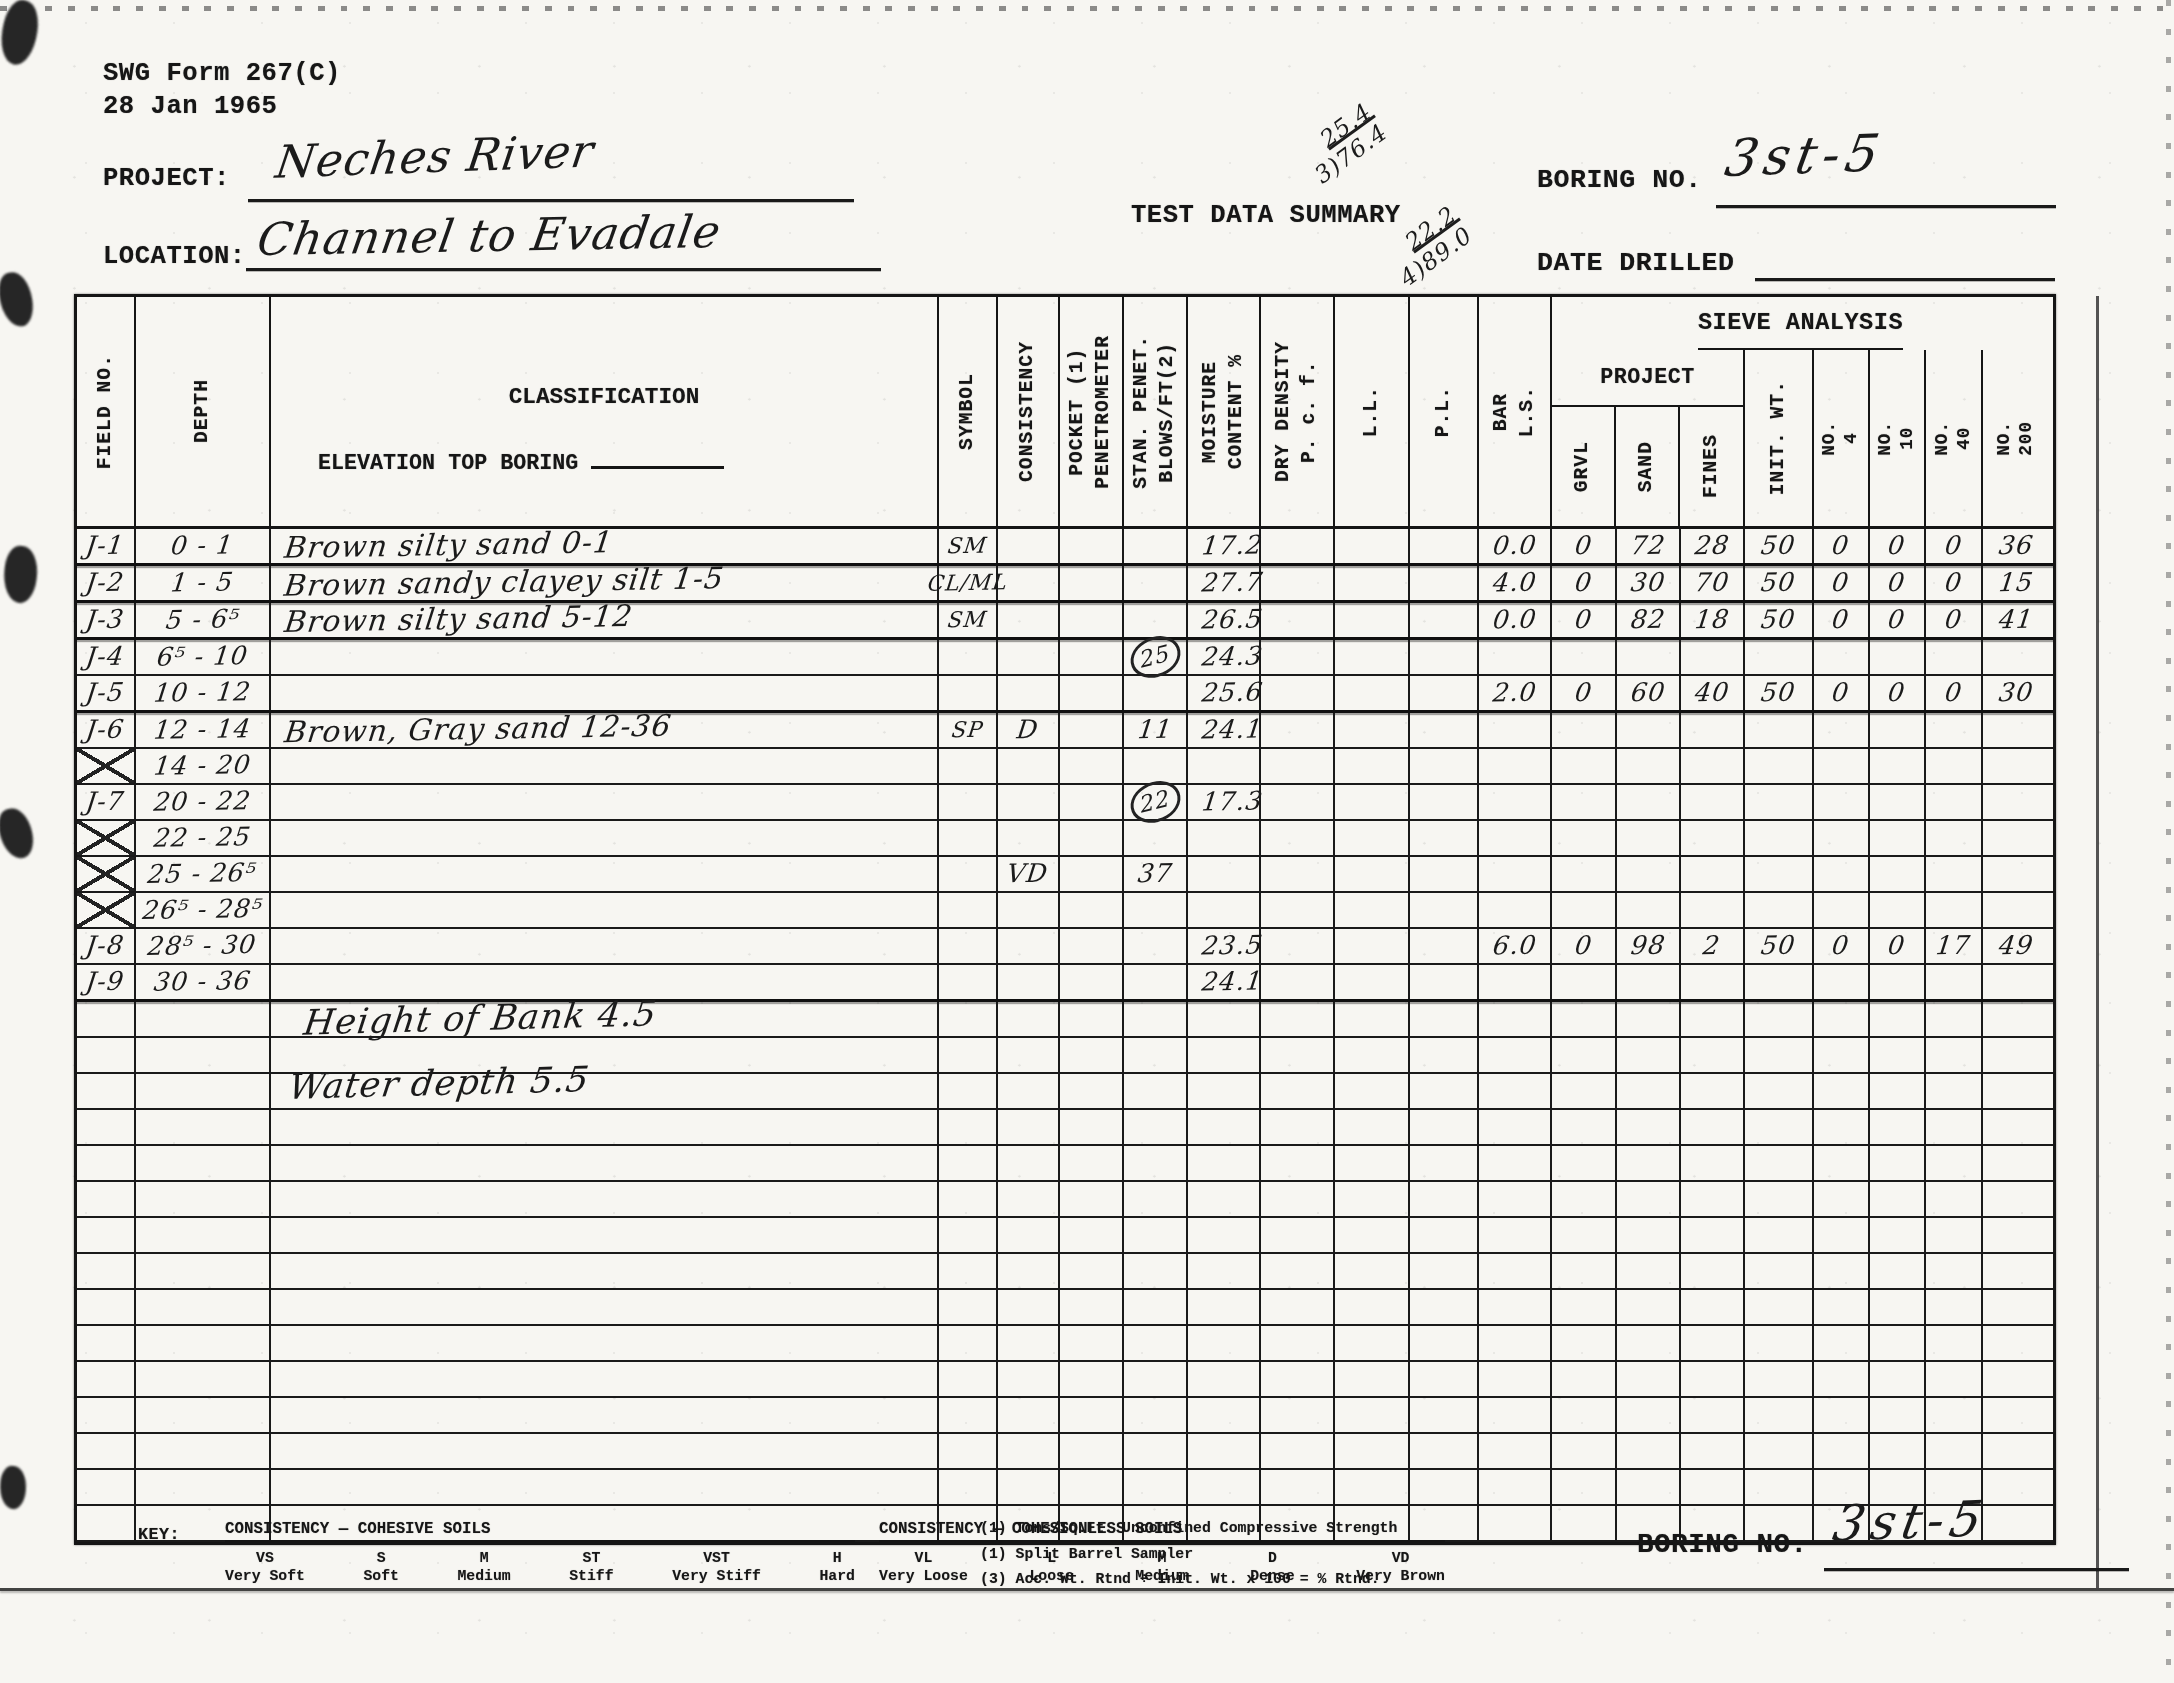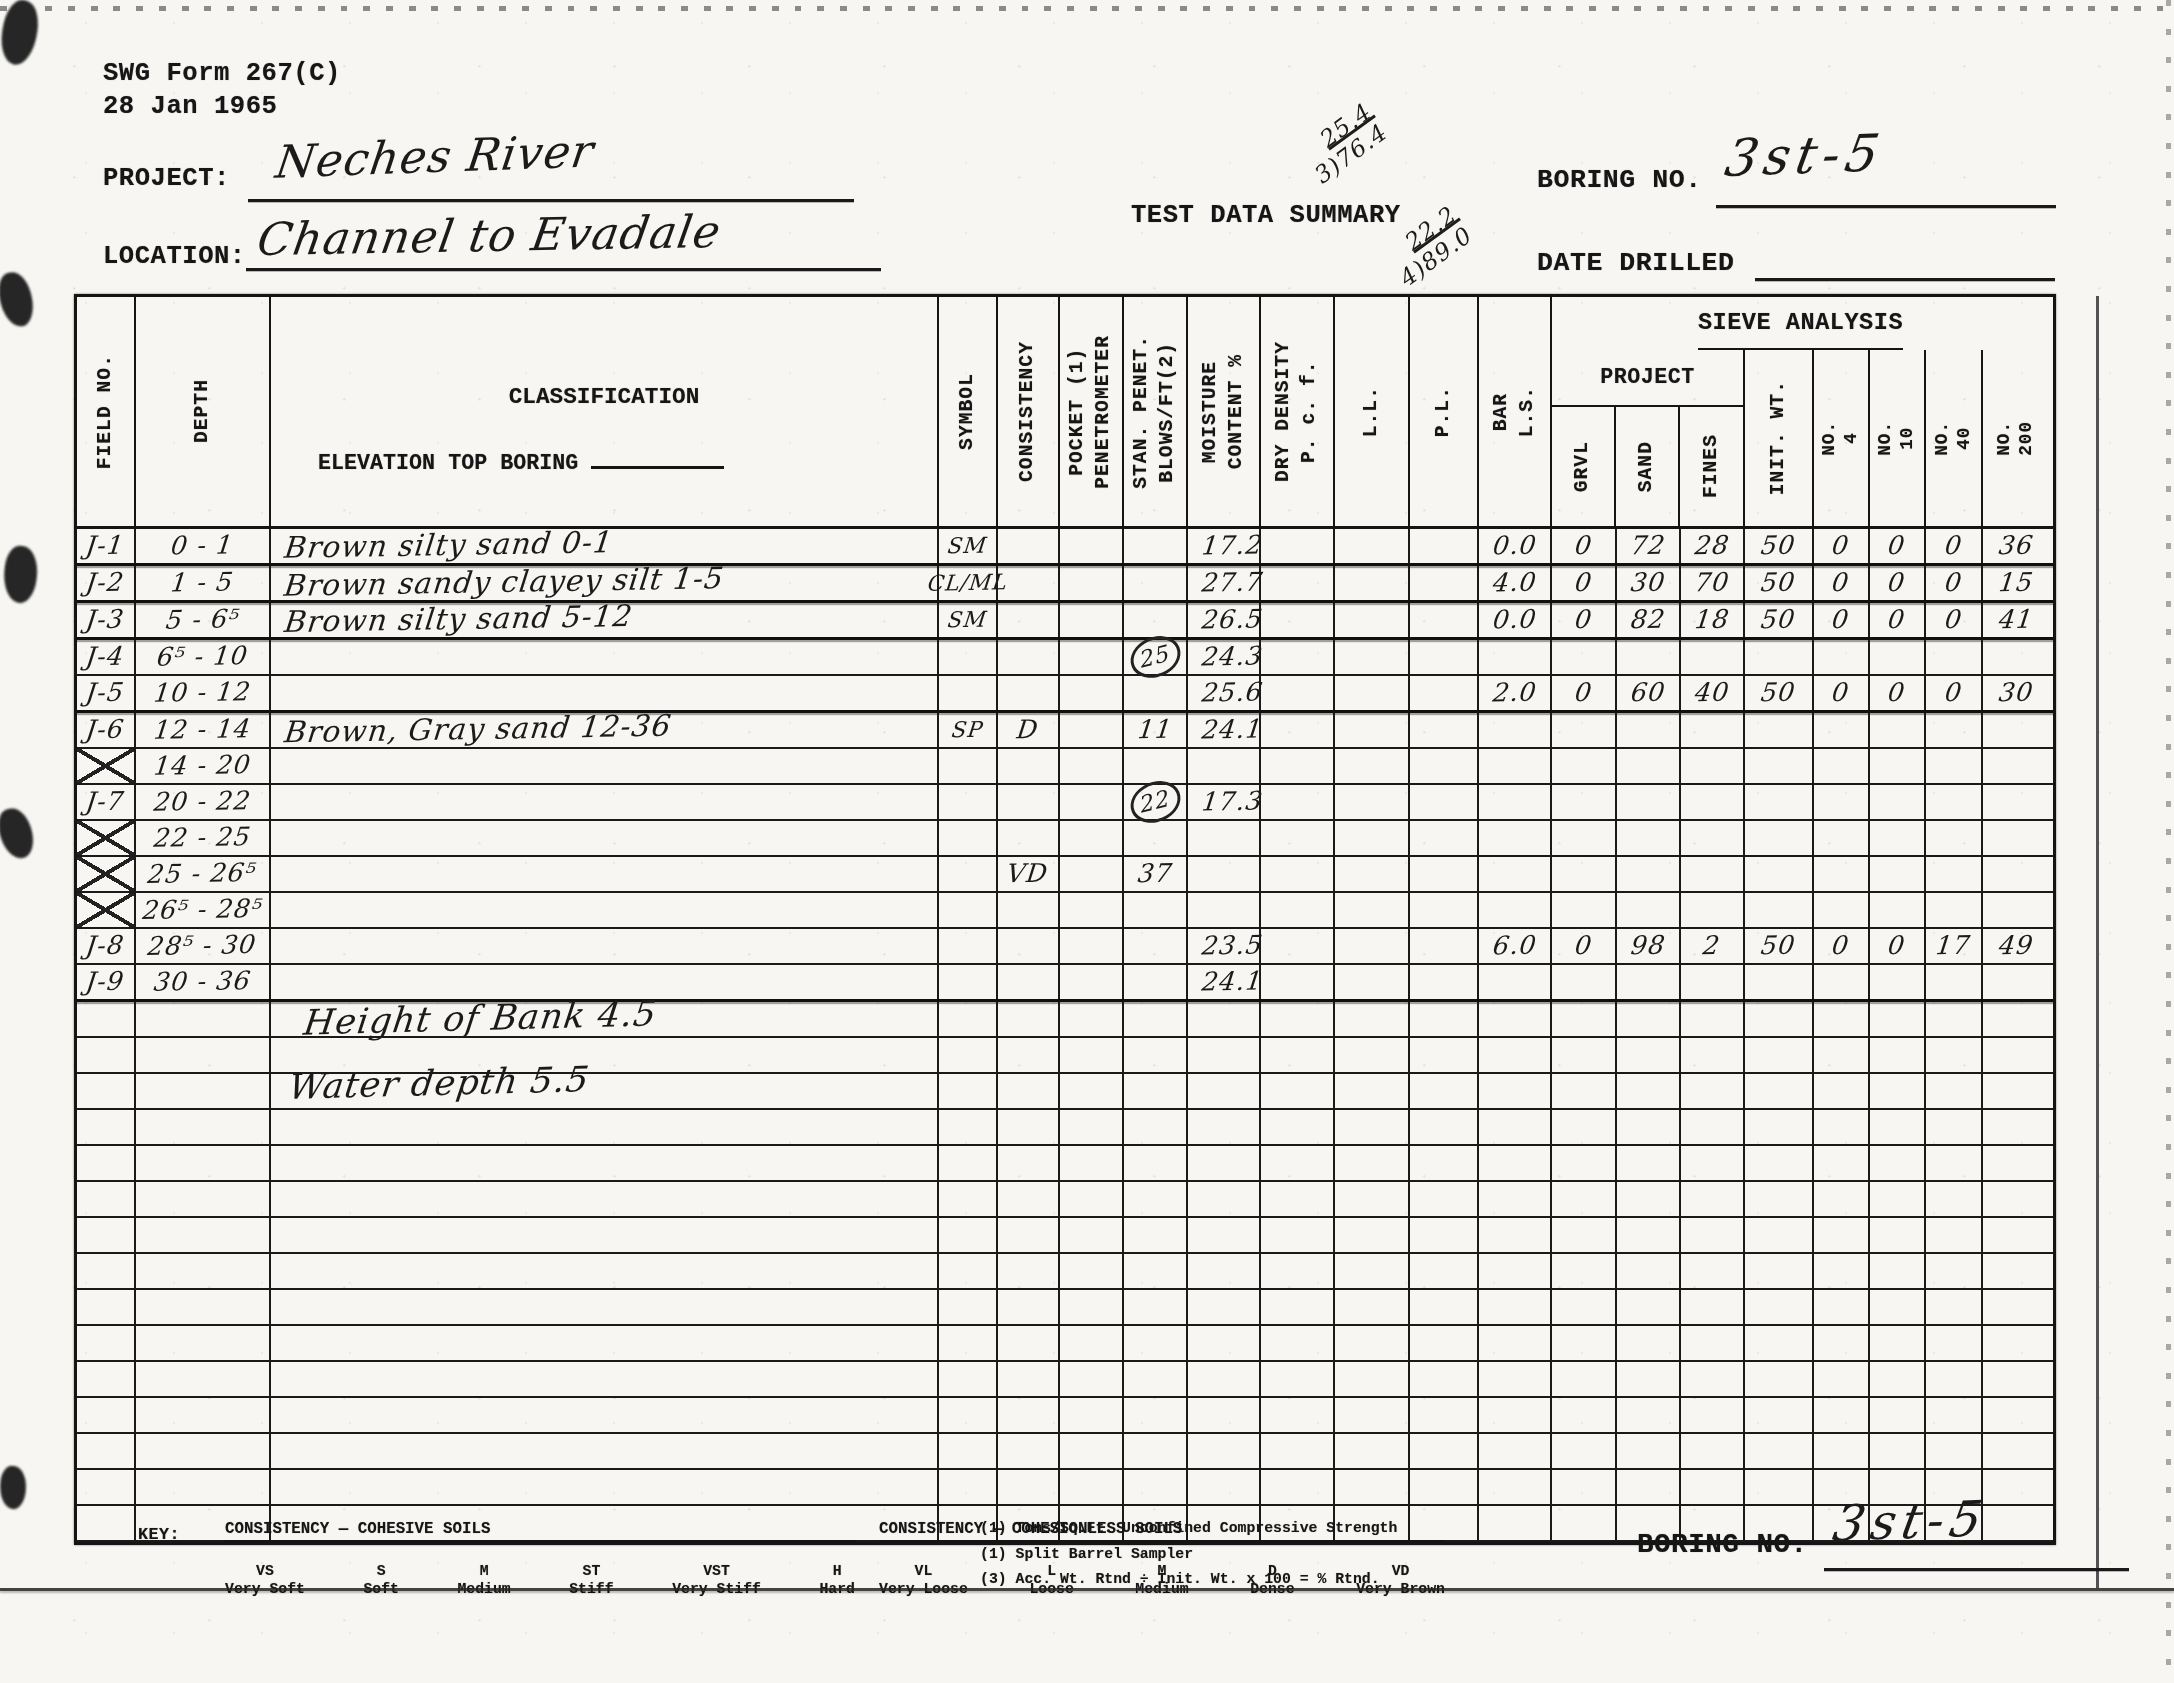--- a/index.html
+++ b/index.html
@@ -65,21 +65,21 @@
 
   
   .division{position:absolute;transform:rotate(-36deg);font-size:23.6px;z-index:2;}
   .division .q{display:block;margin-left:25.6px;margin-bottom:-2px;}
   .division .ov{border-top:3px solid #1d1d1d;padding-top:1px;}
 
   
   .keylabel{font-size:16.7px;font-weight:700;}
   .keygroup{position:absolute;}
   .keyhead{font-size:15.8px;font-weight:700;text-align:left;border-bottom:3px solid #151515;padding-bottom:2px;text-shadow:0 0 1px rgba(20,20,20,.4);}
-  .keycols{display:flex;justify-content:space-between;margin-top:20px;}
+  .keycols{display:flex;justify-content:space-between;margin-top:7px;}
   .keycol{text-align:center;font-size:14.8px;font-weight:700;line-height:17.7px;text-shadow:0 0 1px rgba(20,20,20,.35);}
   .fnotes{position:absolute;font-size:14.8px;font-weight:700;line-height:25.6px;text-shadow:0 0 1px rgba(20,20,20,.35);white-space:pre;}
   .botline{position:absolute;left:0;top:1588px;width:2174px;border-bottom:3.9px solid #242424;opacity:.85;box-shadow:0 2px 2px rgba(0,0,0,.3);}
   .rightline{position:absolute;left:2096px;top:296px;height:1292px;border-left:3px solid #2a2a2a;opacity:.8;}
 </style>
 </head>
 <body>
 
 <div class="topnoise"></div>
 <div class="rightnoise"></div>

